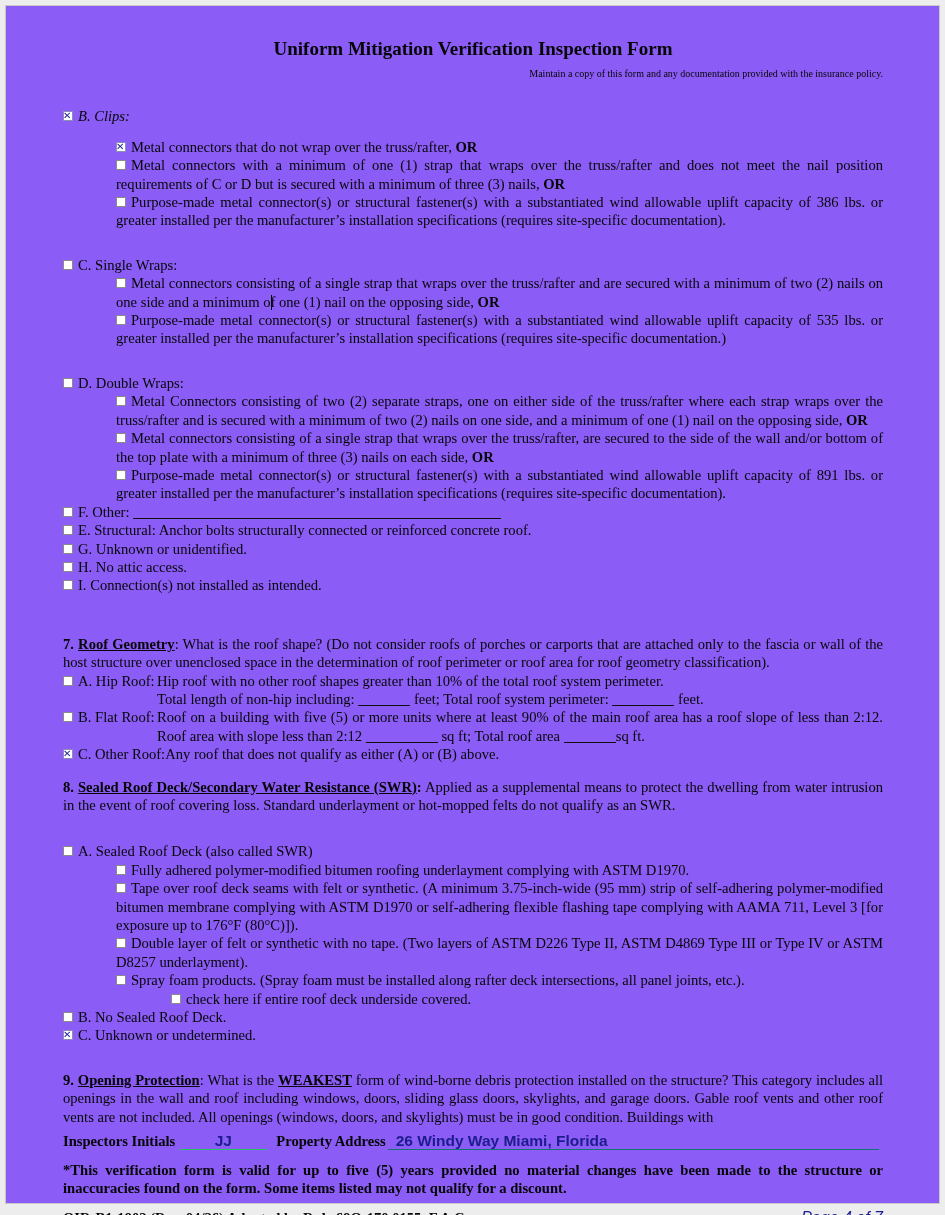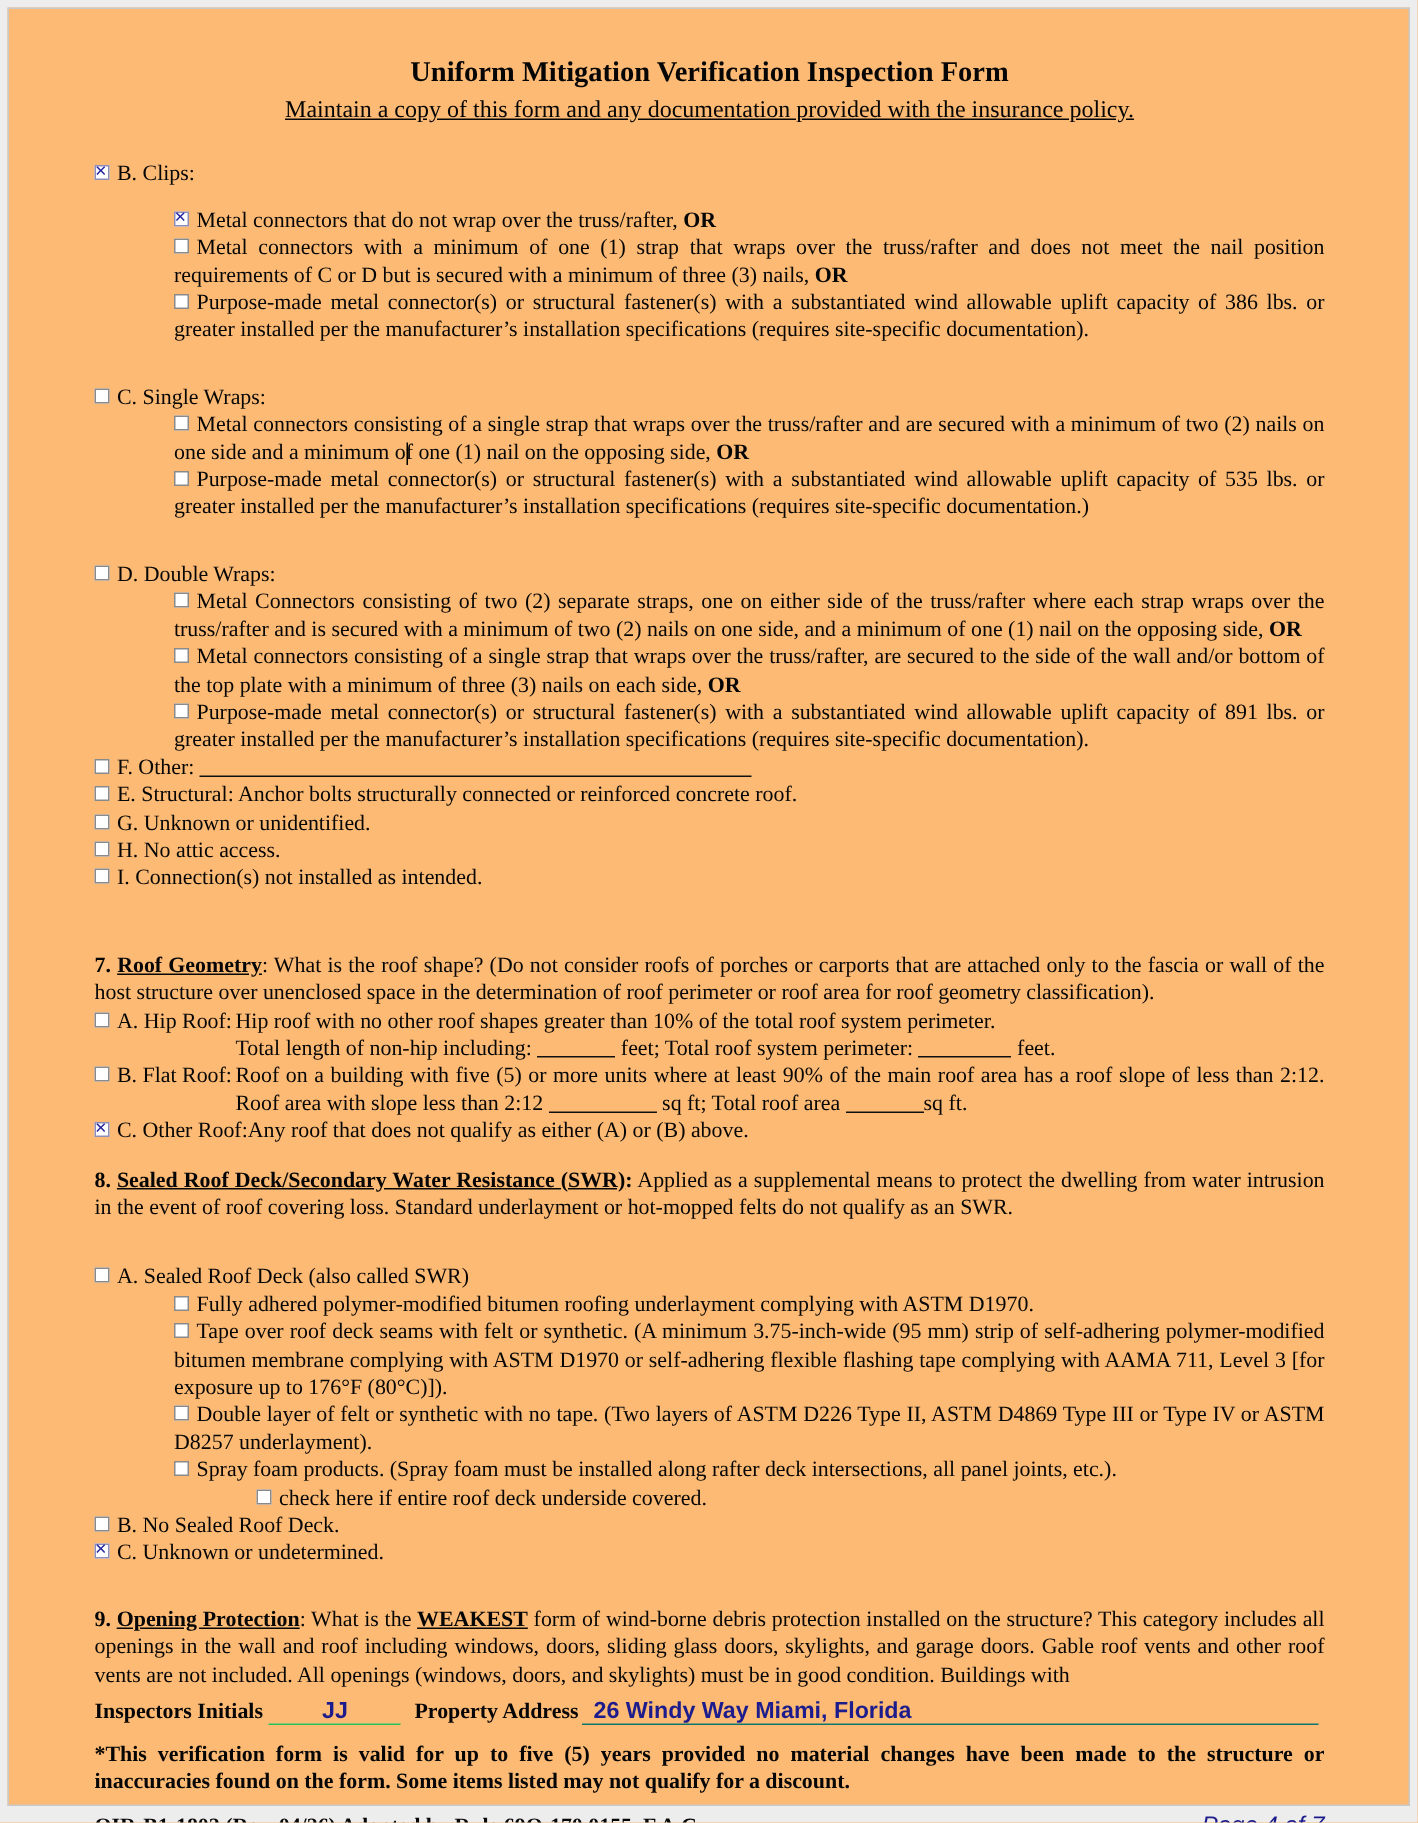--- a/index.html
+++ b/index.html
@@ -5,45 +5,45 @@
   html,body{margin:0;padding:0;}
   body{
     width:945px;height:1215px;position:relative;
     background:#ededed;
     font-family:"Liberation Serif","DejaVu Serif",serif;
     color:#060606;
     -webkit-font-smoothing:antialiased;
   }
   .page{
     position:absolute;left:5px;top:5px;width:935px;height:1199px;
-    background:#fdba74;border:1px solid #c9c9c9;box-sizing:border-box;
+    background:#8b5cf6;border:1px solid #c9c9c9;box-sizing:border-box;
     padding:30px 56px 0 57px;
     font-size:14.6px;line-height:18.4px;
   }
   .title{
     text-align:center;font-weight:bold;font-size:19px;line-height:22px;margin-top:2px;
   }
   .subtitle{
-    text-align:center;font-size:16px;text-decoration:underline;margin-top:5px;
+    text-align:right;font-size:10px;margin-top:5px;
   }
   
   .cb{
     display:inline-block;width:8px;height:8px;border:1px solid #8a8a8a;
     margin-right:5px;position:relative;vertical-align:0px;background:#fff;
   }
   .cb.on{border-color:#8d8db9;}
   .cb.on::after{
     content:"\2715";
     position:absolute;left:-1px;top:-2px;
     font-family:"DejaVu Sans",sans-serif;
     font-size:10px;line-height:12px;color:#22229e;font-weight:bold;
   }
   .jtext{text-align:justify;}
   .main-row{margin:0;}
-  .q6-b{margin-top:24px;}
+  .q6-b{margin-top:24px;font-style:italic;}
   .sub-list{padding-left:53px;}
   .gap-list{margin-top:12px;}
   .blk{margin-top:26px;}
   .sub-item{text-align:justify;}
   .sub-sub{padding-left:55px;}
   b.or{font-weight:bold;}
   .bu{font-weight:bold;text-decoration:underline;}
   .bold{font-weight:bold;}
   .fblank{
     display:inline-block;border-bottom:1px solid #101010;height:13px;vertical-align:-2px;

